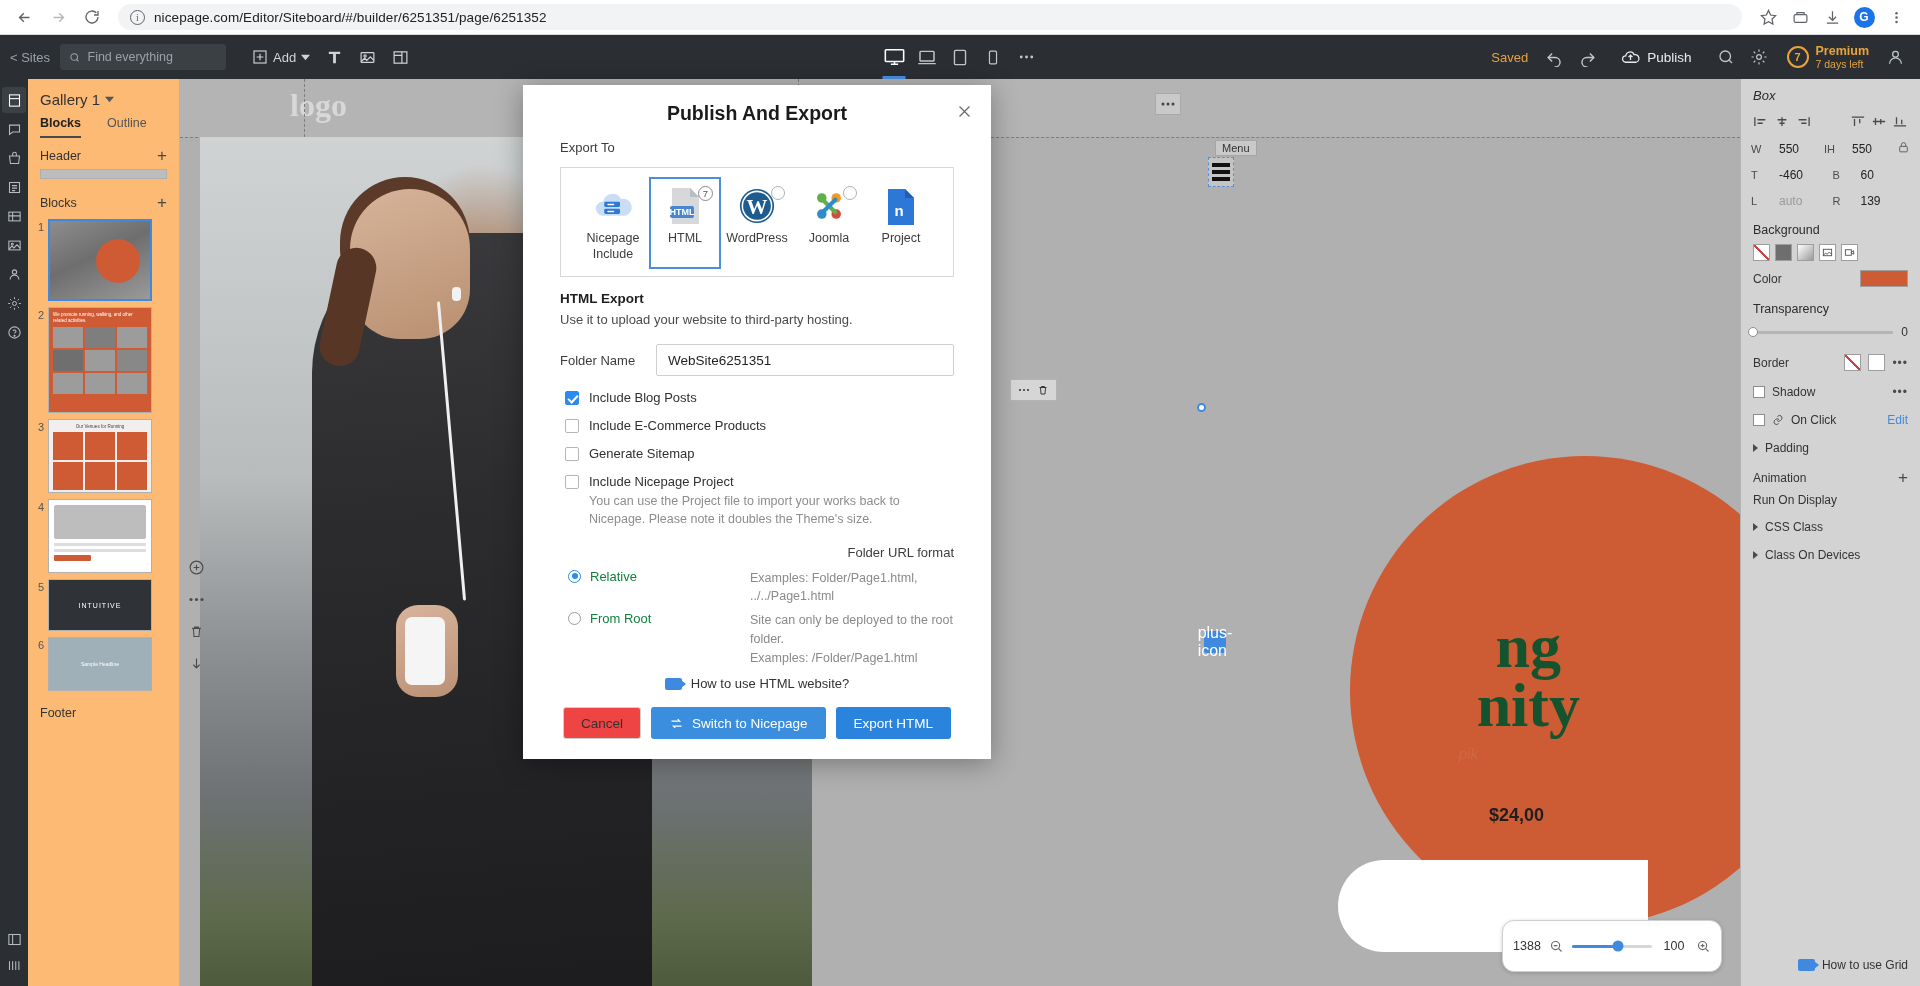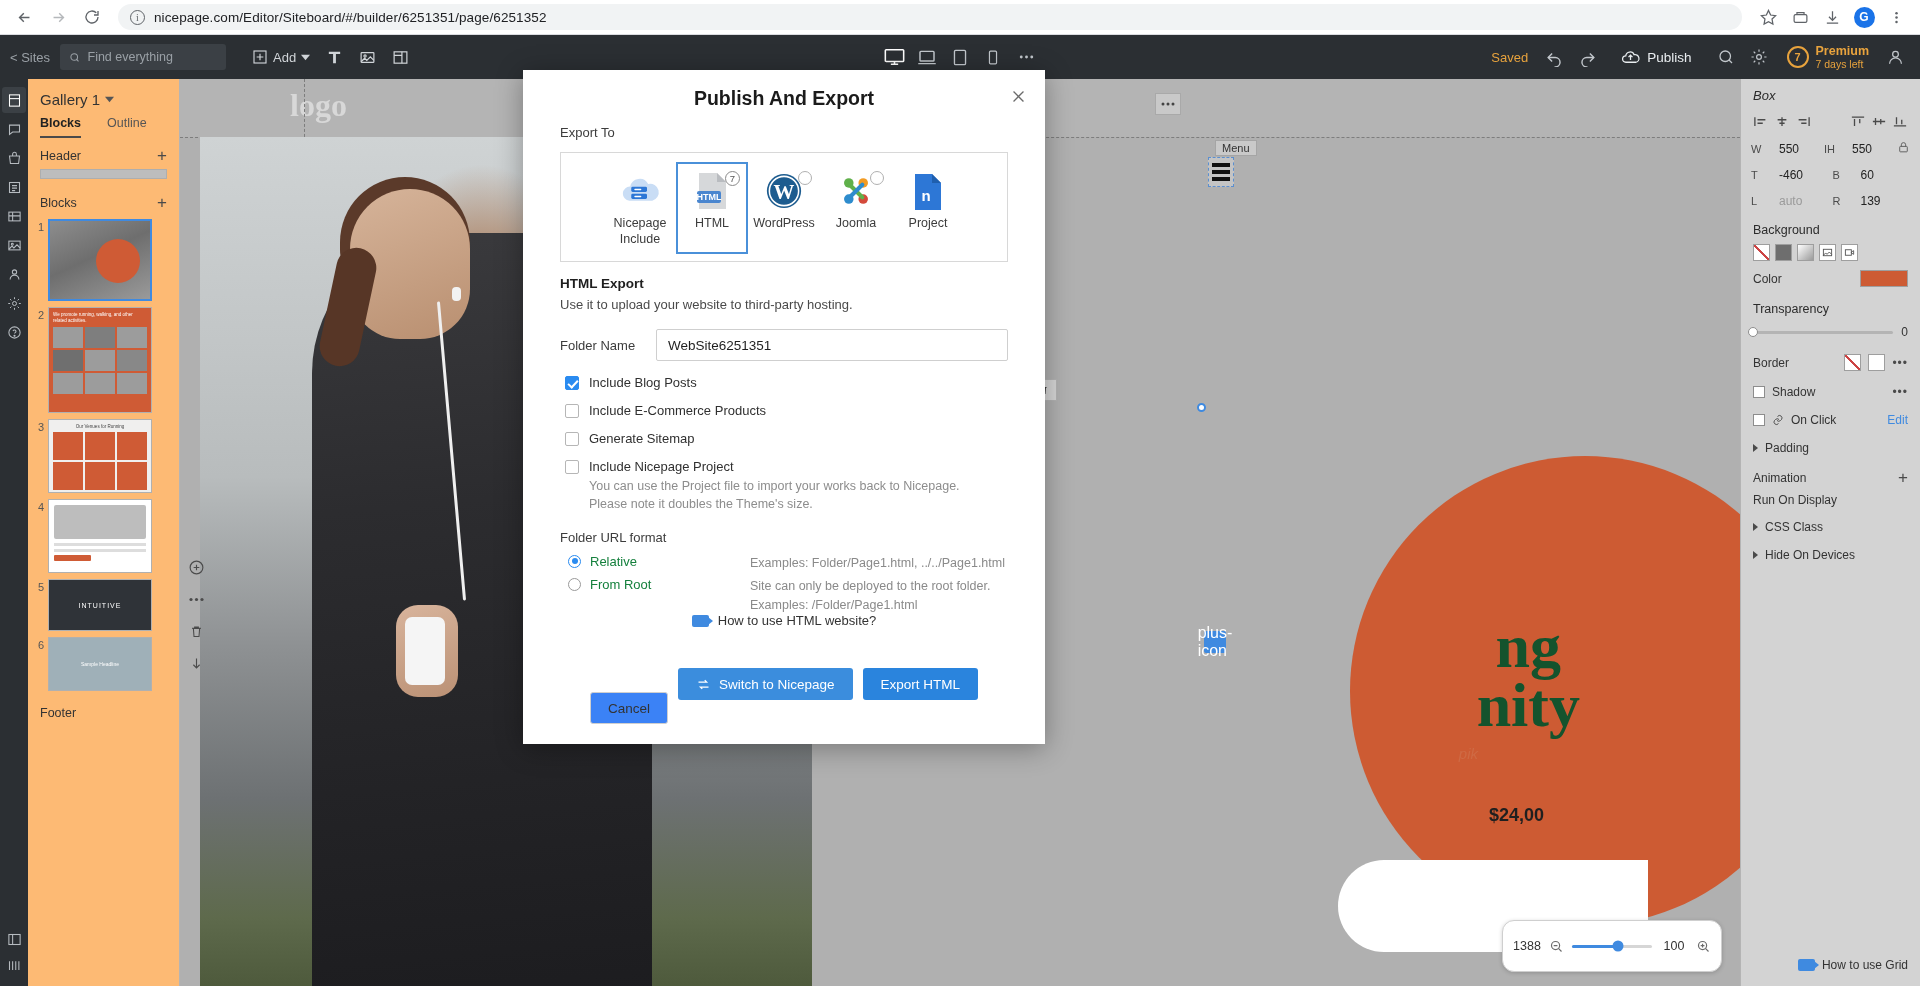--- a/index.html
+++ b/index.html
@@ -305,21 +305,21 @@
   }
   .vid-ic { width:17px;height:12px;background:#3f8ae0;border-radius:2px;position:relative; }
   .vid-ic:after {
     content:"";position:absolute;right:-4px;top:2px;border-left:5px solid #3f8ae0;
     border-top:4px solid transparent;border-bottom:4px solid transparent;
   }
 
   
   .overlay { position:absolute;inset:0; }
   .modal {
-    position:absolute;left:523px;top:70px;width:522px;height:674px;background:#fff;
+    position:absolute;left:523px;top:85px;width:468px;height:674px;background:#fff;
     box-shadow:0 4px 26px rgba(0,0,0,.33);display:flex;flex-direction:column;
   }
   .modal-head { position:relative;padding:17px 0 10px; }
   .modal-title { text-align:center;font-size:19.5px;font-weight:bold;color:#1b1b1b; }
   .modal-close {
     position:absolute;right:16px;top:15px;width:22px;height:22px;color:#6b6b6b;cursor:pointer;
     display:flex;align-items:center;justify-content:center;
   }
   .modal-body { padding:5px 37px 0 37px;flex:1;overflow:hidden; }
   .field-label { font-size:13px;color:#3c3c3c;margin-bottom:12px; }
@@ -351,21 +351,21 @@
     width:14px;height:14px;border:1px solid #b6b6b6;border-radius:2px;background:#fff;
     flex:0 0 14px;margin-top:1px;cursor:pointer;position:relative;
   }
   .cb.checked { background:#2a8bf0;border-color:#2a8bf0; }
   .cb.checked:after {
     content:"";position:absolute;left:4px;top:1px;width:4px;height:8px;
     border:solid #fff;border-width:0 2px 2px 0;transform:rotate(43deg);
   }
   .cb-lbl { font-size:13px;color:#303030; }
   .cb-note { font-size:12.5px;color:#8d8d8d;line-height:1.45;margin:3px 0 0 29px;max-width:392px; }
-  .urlfmt-title { font-size:13px;color:#3c3c3c;margin:16px 0 9px; }
+  .urlfmt-title { font-size:13px;color:#3c3c3c;margin:16px 0 9px;text-align:right; }
   .radio-row { display:flex;align-items:flex-start;margin-bottom:5px;padding-left:8px; }
   .radio-left { width:182px;flex:0 0 182px;display:flex;align-items:center;gap:9px; }
   .rb {
     width:13px;height:13px;border-radius:50%;border:1px solid #9a9a9a;background:#fff;
     flex:0 0 13px;position:relative;cursor:pointer;
   }
   .rb.on { border:1px solid #2a8bf0; }
   .rb.on:after {
     content:"";position:absolute;left:2.5px;top:2.5px;width:6px;height:6px;border-radius:50%;background:#2a8bf0;
   }
@@ -373,21 +373,21 @@
   .ex-text { font-size:12.5px;color:#8a8a8a;line-height:1.5; }
   .modal-foot-link {
     display:flex;align-items:center;justify-content:center;gap:9px;font-size:13px;color:#333;
     margin-bottom:16px;cursor:pointer;
   }
   .modal-foot { display:flex;align-items:center;justify-content:center;gap:10px;padding-bottom:20px; }
   .btn {
     height:32px;border-radius:3px;font-size:13.5px;font-family:inherit;cursor:pointer;
     display:flex;align-items:center;justify-content:center;gap:8px;padding:0 17px;border:1px solid transparent;
   }
-  .btn-cancel { background:#3b82f6;border:1px solid #cfcfcf;color:#333;margin-top:48px; }
+  .btn-cancel { background:#ef4444;border:1px solid #cfcfcf;color:#333; }
   .btn-primary { background:#3b8ddd;color:#fff; }
   .btn-primary.solid { background:#2a84dd; }
 </style>
 </head>
 <body>
 
 <div class="browser-bar">
   <div class="nav-btn">
     <svg width="17" height="17" viewBox="0 0 24 24" fill="none" stroke="currentColor" stroke-width="2">
         <path d="M19 12H5M11 18l-6-6 6-6"></path>
@@ -978,21 +978,21 @@
     <div class="row-line">
       <span class="left">
           <span class="tri"></span>
         <span>CSS Class</span>
         </span>
     </div>
 
     <div class="row-line">
       <span class="left">
           <span class="tri"></span>
-        <span>Hide On Devices</span>
+        <span>Class On Devices</span>
         </span>
     </div>
 
     <div class="howto-grid">
       <span class="vid-ic"></span>
       <span>How to use Grid</span>
     </div>
   </div>
 </div>
 

